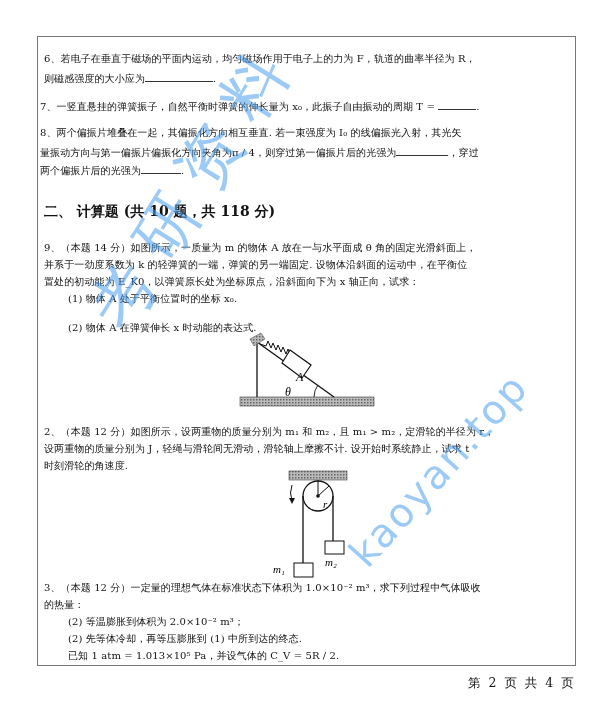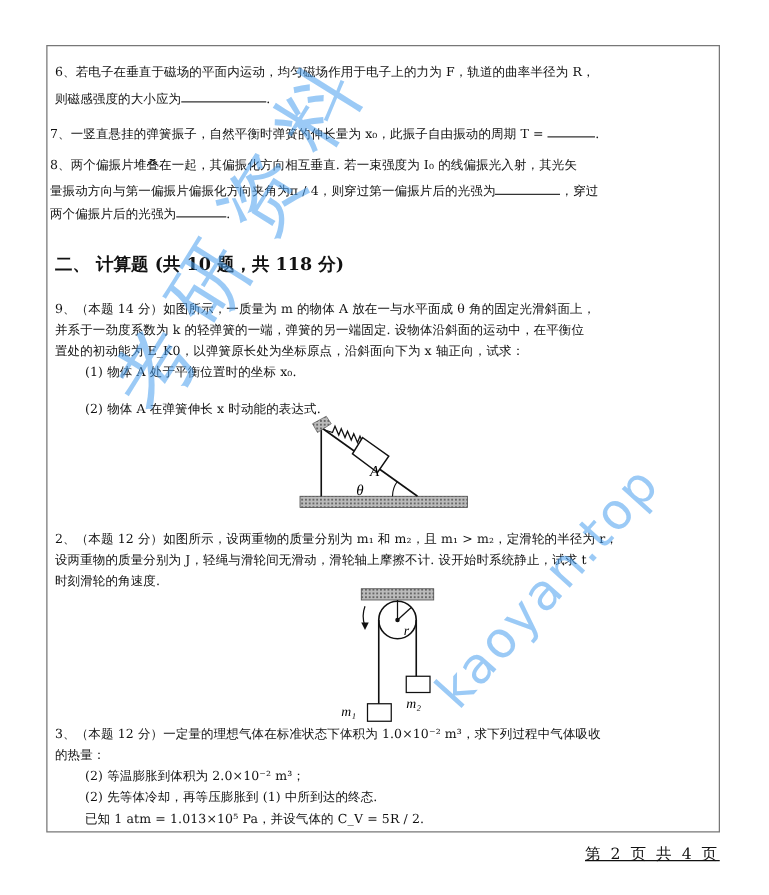--- a/index.html
+++ b/index.html
@@ -4,21 +4,21 @@
   <style>
     html, body { margin: 0; padding: 0; background: #ffffff; }
     body { width: 615px; height: 716px; position: relative; overflow: hidden;
            font-family: "DejaVu Serif", "Liberation Serif", serif; color: #111; }
     .page-frame { position: absolute; left: 37px; top: 36px; width: 539px; height: 630px;
                   border: 1px solid #777; box-sizing: border-box; }
     .line { position: absolute; left: 44px; font-size: 10px; line-height: 16px; white-space: nowrap; letter-spacing: 0.1px; }
     .indent { left: 68px; text-align: right; }
     .blank { display: inline-block; border-bottom: 1px solid #333; height: 12px; vertical-align: baseline; }
     .section { position: absolute; left: 44px; font-size: 14px; font-weight: bold; white-space: nowrap; }
-    .footer { position: absolute; left: 468px; top: 675px; font-size: 12.5px; letter-spacing: 2px; white-space: nowrap; text-decoration: underline; }
+    .footer { position: absolute; left: 468px; top: 675px; font-size: 12.5px; letter-spacing: 2px; white-space: nowrap; }
     .wm { position: absolute; color: #4aa0ef; opacity: 0.55; pointer-events: none; font-family: "DejaVu Sans", sans-serif; }
     svg { position: absolute; overflow: visible; }
   </style>
 </head>
 <body>
 
 <div class="page-frame"></div>
 
 <div class="line" style="top:51px">6、若电子在垂直于磁场的平面内运动，均匀磁场作用于电子上的力为 F，轨道的曲率半径为 R，</div>
 <div class="line" style="top:69px">

